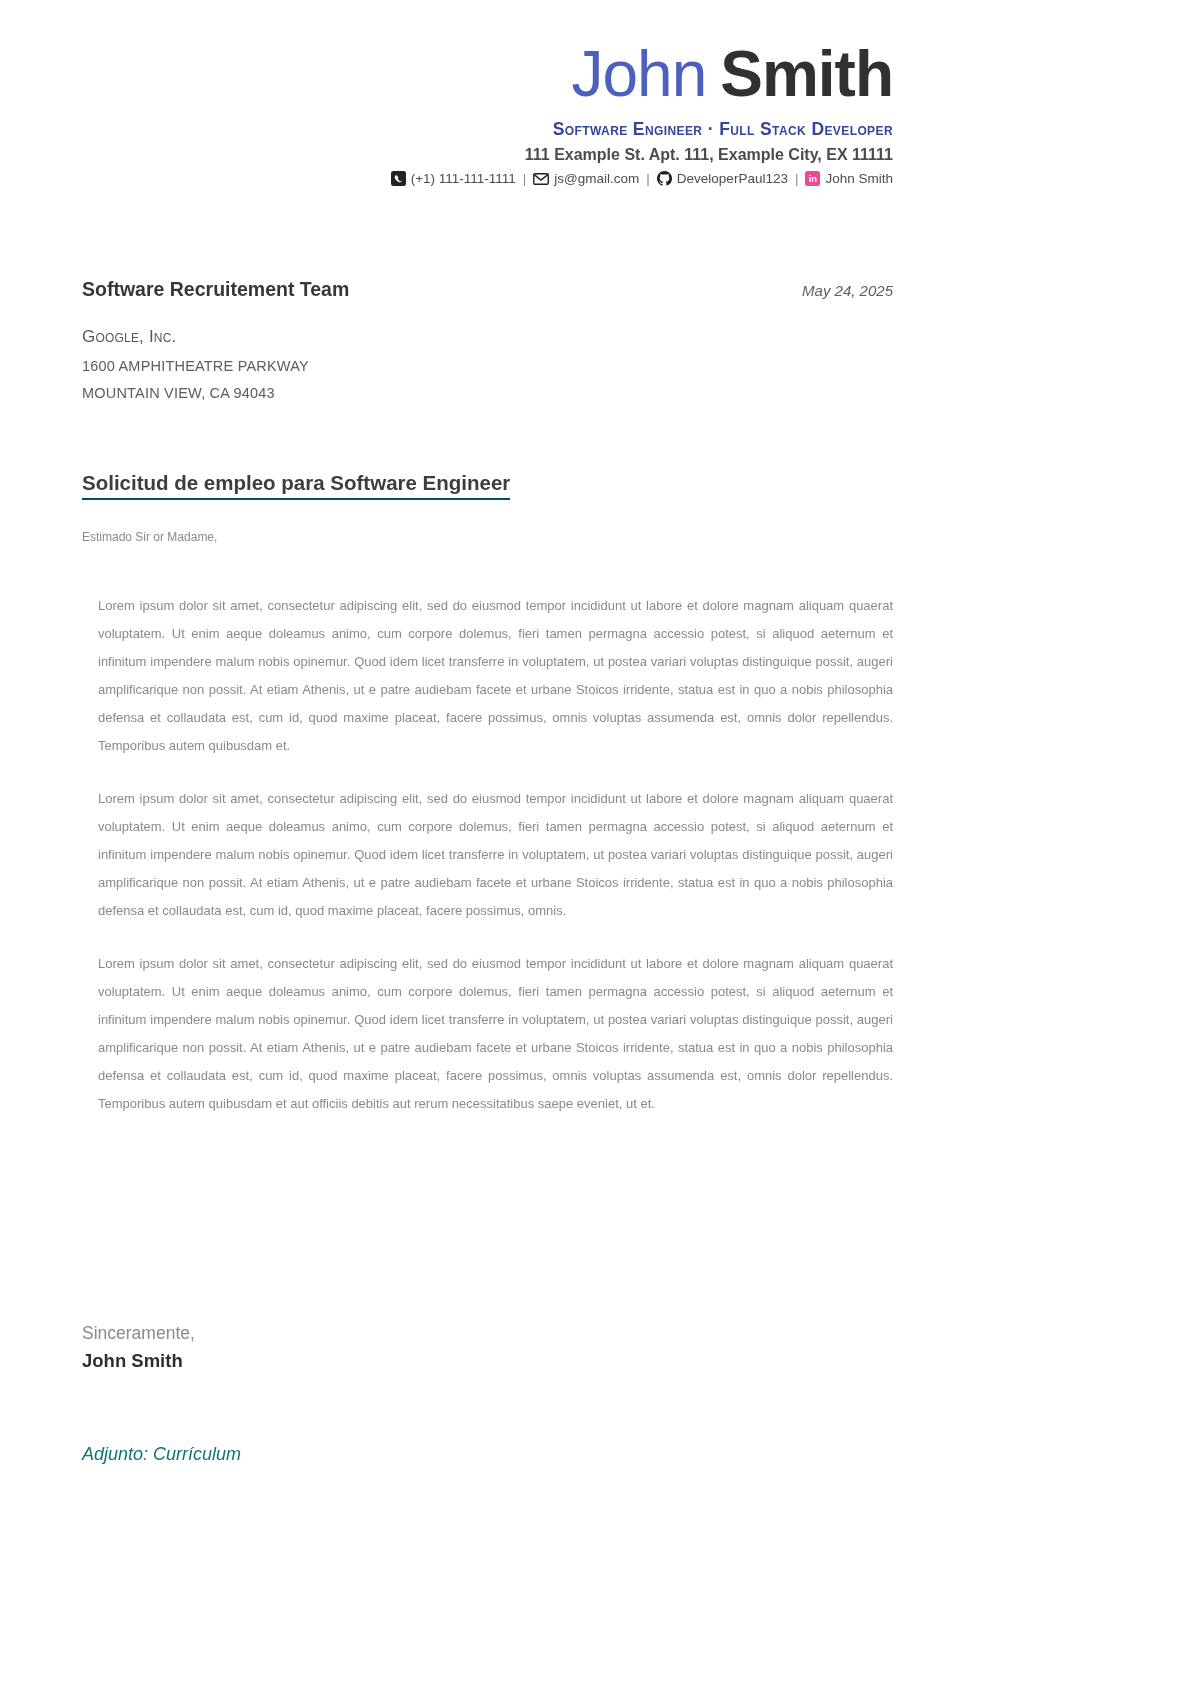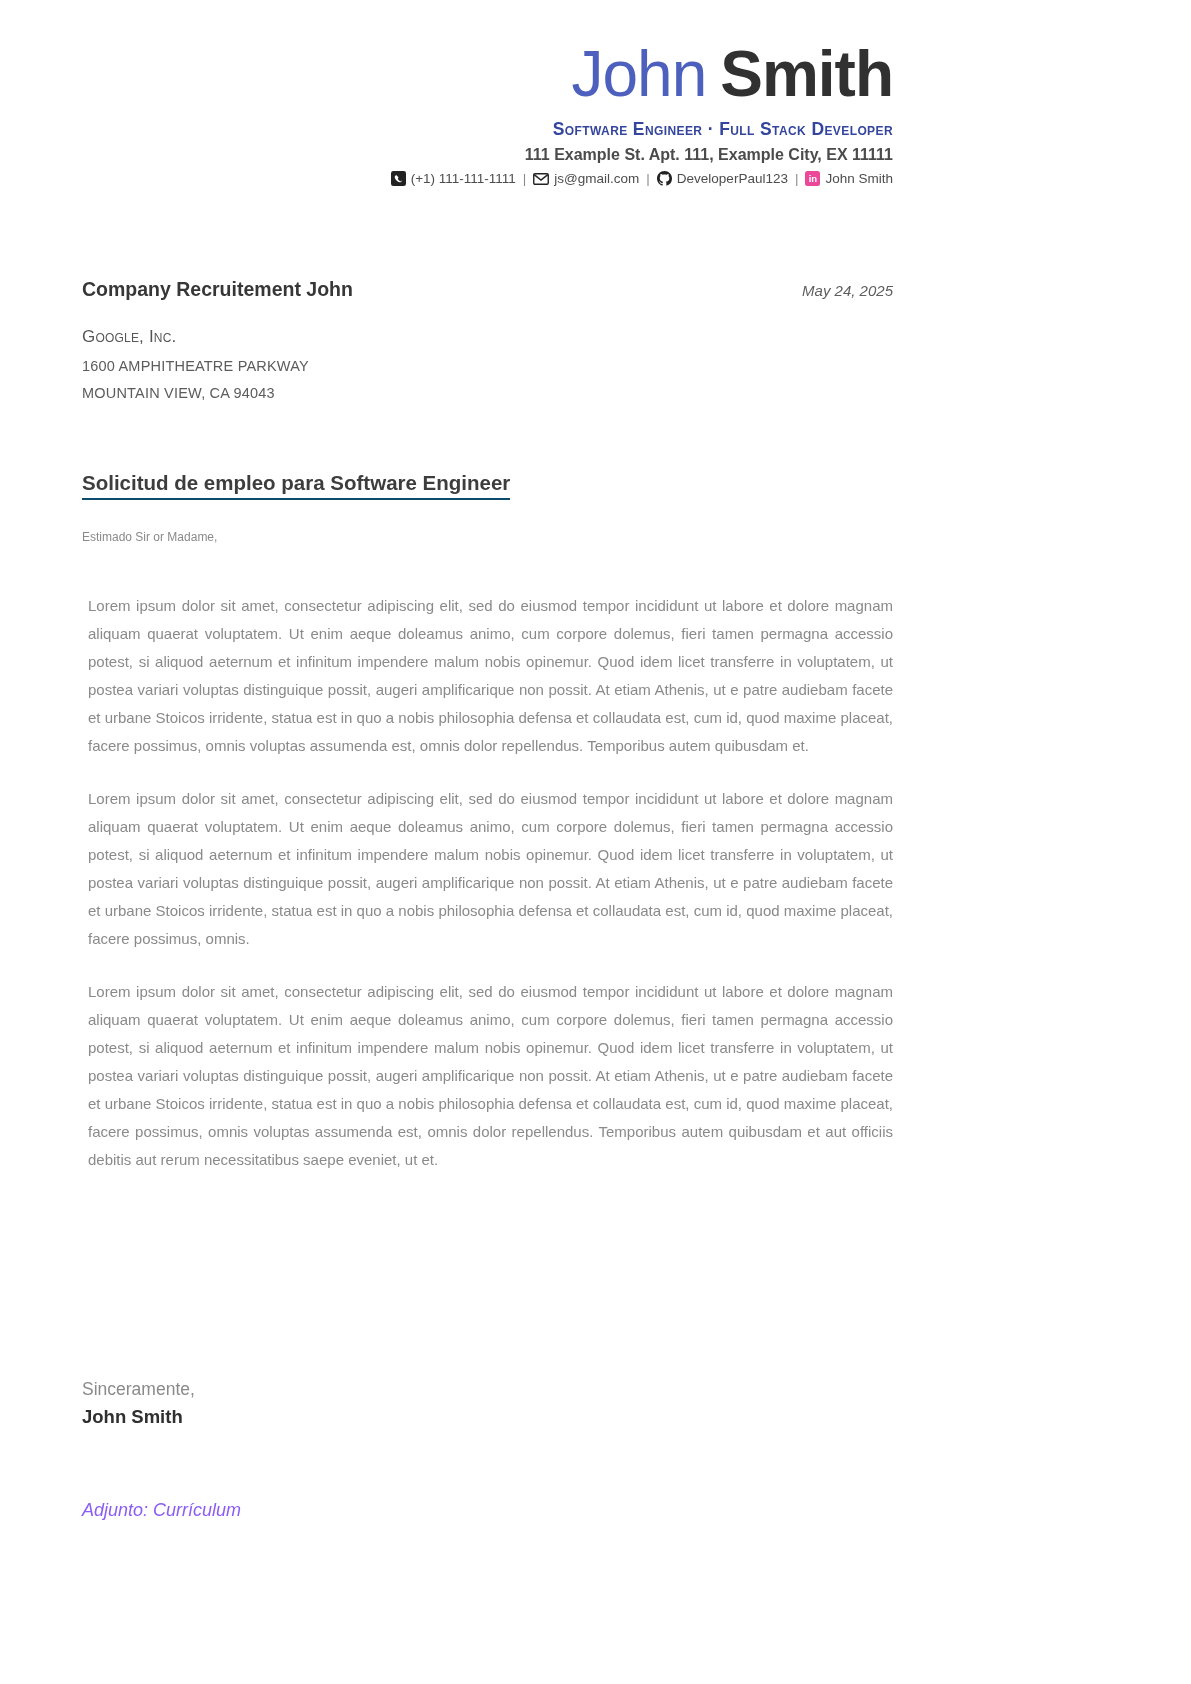--- a/index.html
+++ b/index.html
@@ -49,30 +49,30 @@
 
   
   .letter-title {
     margin-top:70px;
     display:inline-block;
     font-size:20.5px; font-weight:700; color:#3d3d3d;
     border-bottom:2px solid #0c4a6e; padding-bottom:3px;
   }
   .greeting { margin-top:30px; font-size:12px; color:#8a8a8a; }
   .body-text p {
-    margin:25px 0 0 6px;
-    font-size:15px; line-height:28px;
+    margin:25px 0 0 16px;
+    font-size:13px; line-height:28px;
     color:#8a8a8a; text-align:justify;
   }
   .body-text p:first-child { margin-top:48px; }
 
   
   .closing { margin-top:205px; font-size:17.5px; color:#8a8a8a; }
   .signature { margin-top:6px; font-size:18.5px; font-weight:700; color:#2f2f2f; }
-  .enclosure { margin-top:72px; font-size:18px; font-style:italic; color:#8b5cf6; }
+  .enclosure { margin-top:72px; font-size:18px; font-style:italic; color:#0f766e; }
 
   svg { display:block; }
 </style>
 </head>
 <body>
 
 <div class="page">
 
   <div class="hdr">
     <div class="name">
@@ -115,21 +115,21 @@
       <span class="sep">|</span>
 
       <span class="contact-item">
         <span class="li-badge">in</span>
         <span>John Smith</span>
       </span>
     </div>
   </div>
 
   <div class="recipient-row">
-    <span class="recipient-name">Company Recruitement John</span>
+    <span class="recipient-name">Software Recruitement Team</span>
     <span class="letter-date">May 24, 2025</span>
   </div>
   <div class="company">Google, Inc.</div>
   <div class="addr-line">1600 AMPHITHEATRE PARKWAY</div>
   <div class="addr-line">MOUNTAIN VIEW, CA 94043</div>
 
   <div>
     <span class="letter-title">Solicitud de empleo para Software Engineer</span>
   </div>
   <div class="greeting">Estimado Sir or Madame,</div>

